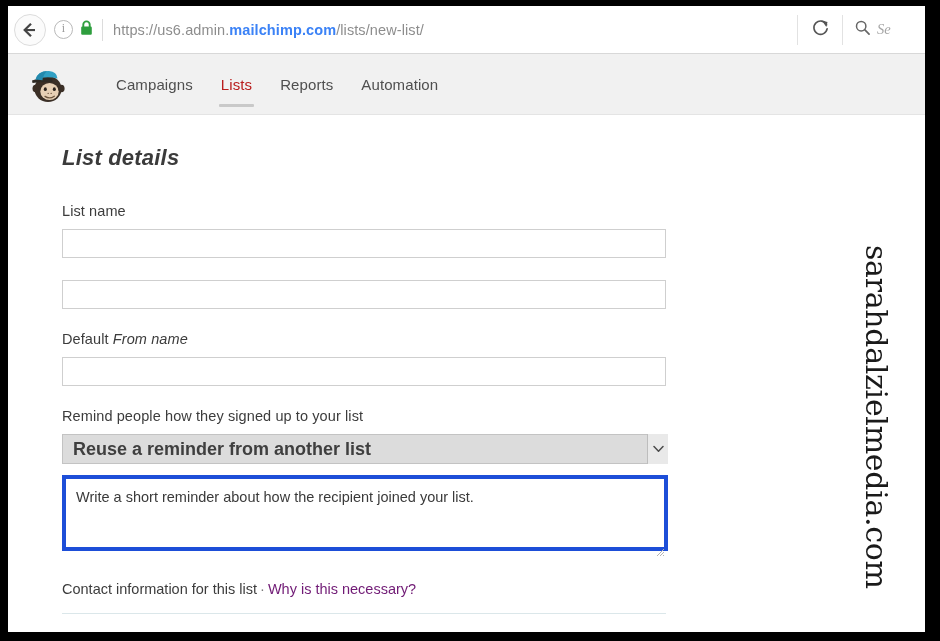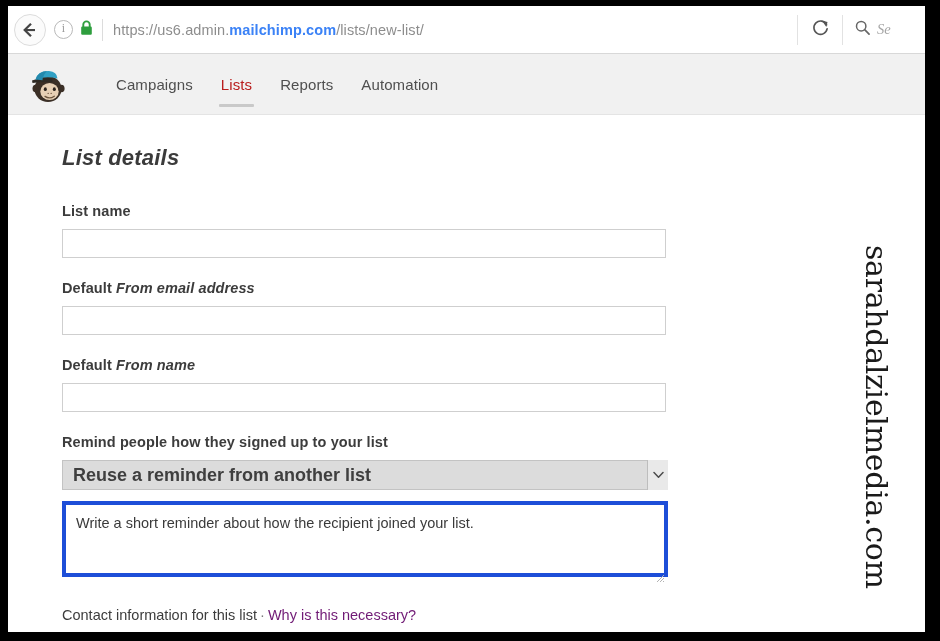--- a/index.html
+++ b/index.html
@@ -177,21 +177,21 @@
     font-style: italic;
     font-weight: bold;
     color: #3b3b3b;
     margin: 0 0 32px 0;
     letter-spacing: .2px;
   }
 
   .field { margin-bottom: 22px; }
   .field-label {
     font-size: 14.5px;
-    font-weight: bold;
+    font-weight: normal;
     color: #3c3c3c;
     margin-bottom: 10px;
     letter-spacing: .1px;
   }
   .field-label i { font-style: italic; }
 
   .text-input {
     display: block;
     width: 604px;
     height: 29px;
@@ -405,23 +405,20 @@
         <h1 class="page-title">List details</h1>
 
         <div class="field">
           <div class="field-label">
             <span>List name</span><i></i>
           </div>
           <input class="text-input" type="text" value="" style="">
         </div>
 
         <div class="field">
-          <div class="field-label">
-            <span>Default </span><i>From email address</i>
-          </div>
           <input class="text-input" type="text" value="" style="">
         </div>
 
         <div class="field">
           <div class="field-label">
             <span>Default </span><i>From name</i>
           </div>
           <input class="text-input" type="text" value="" style="">
         </div>
 

